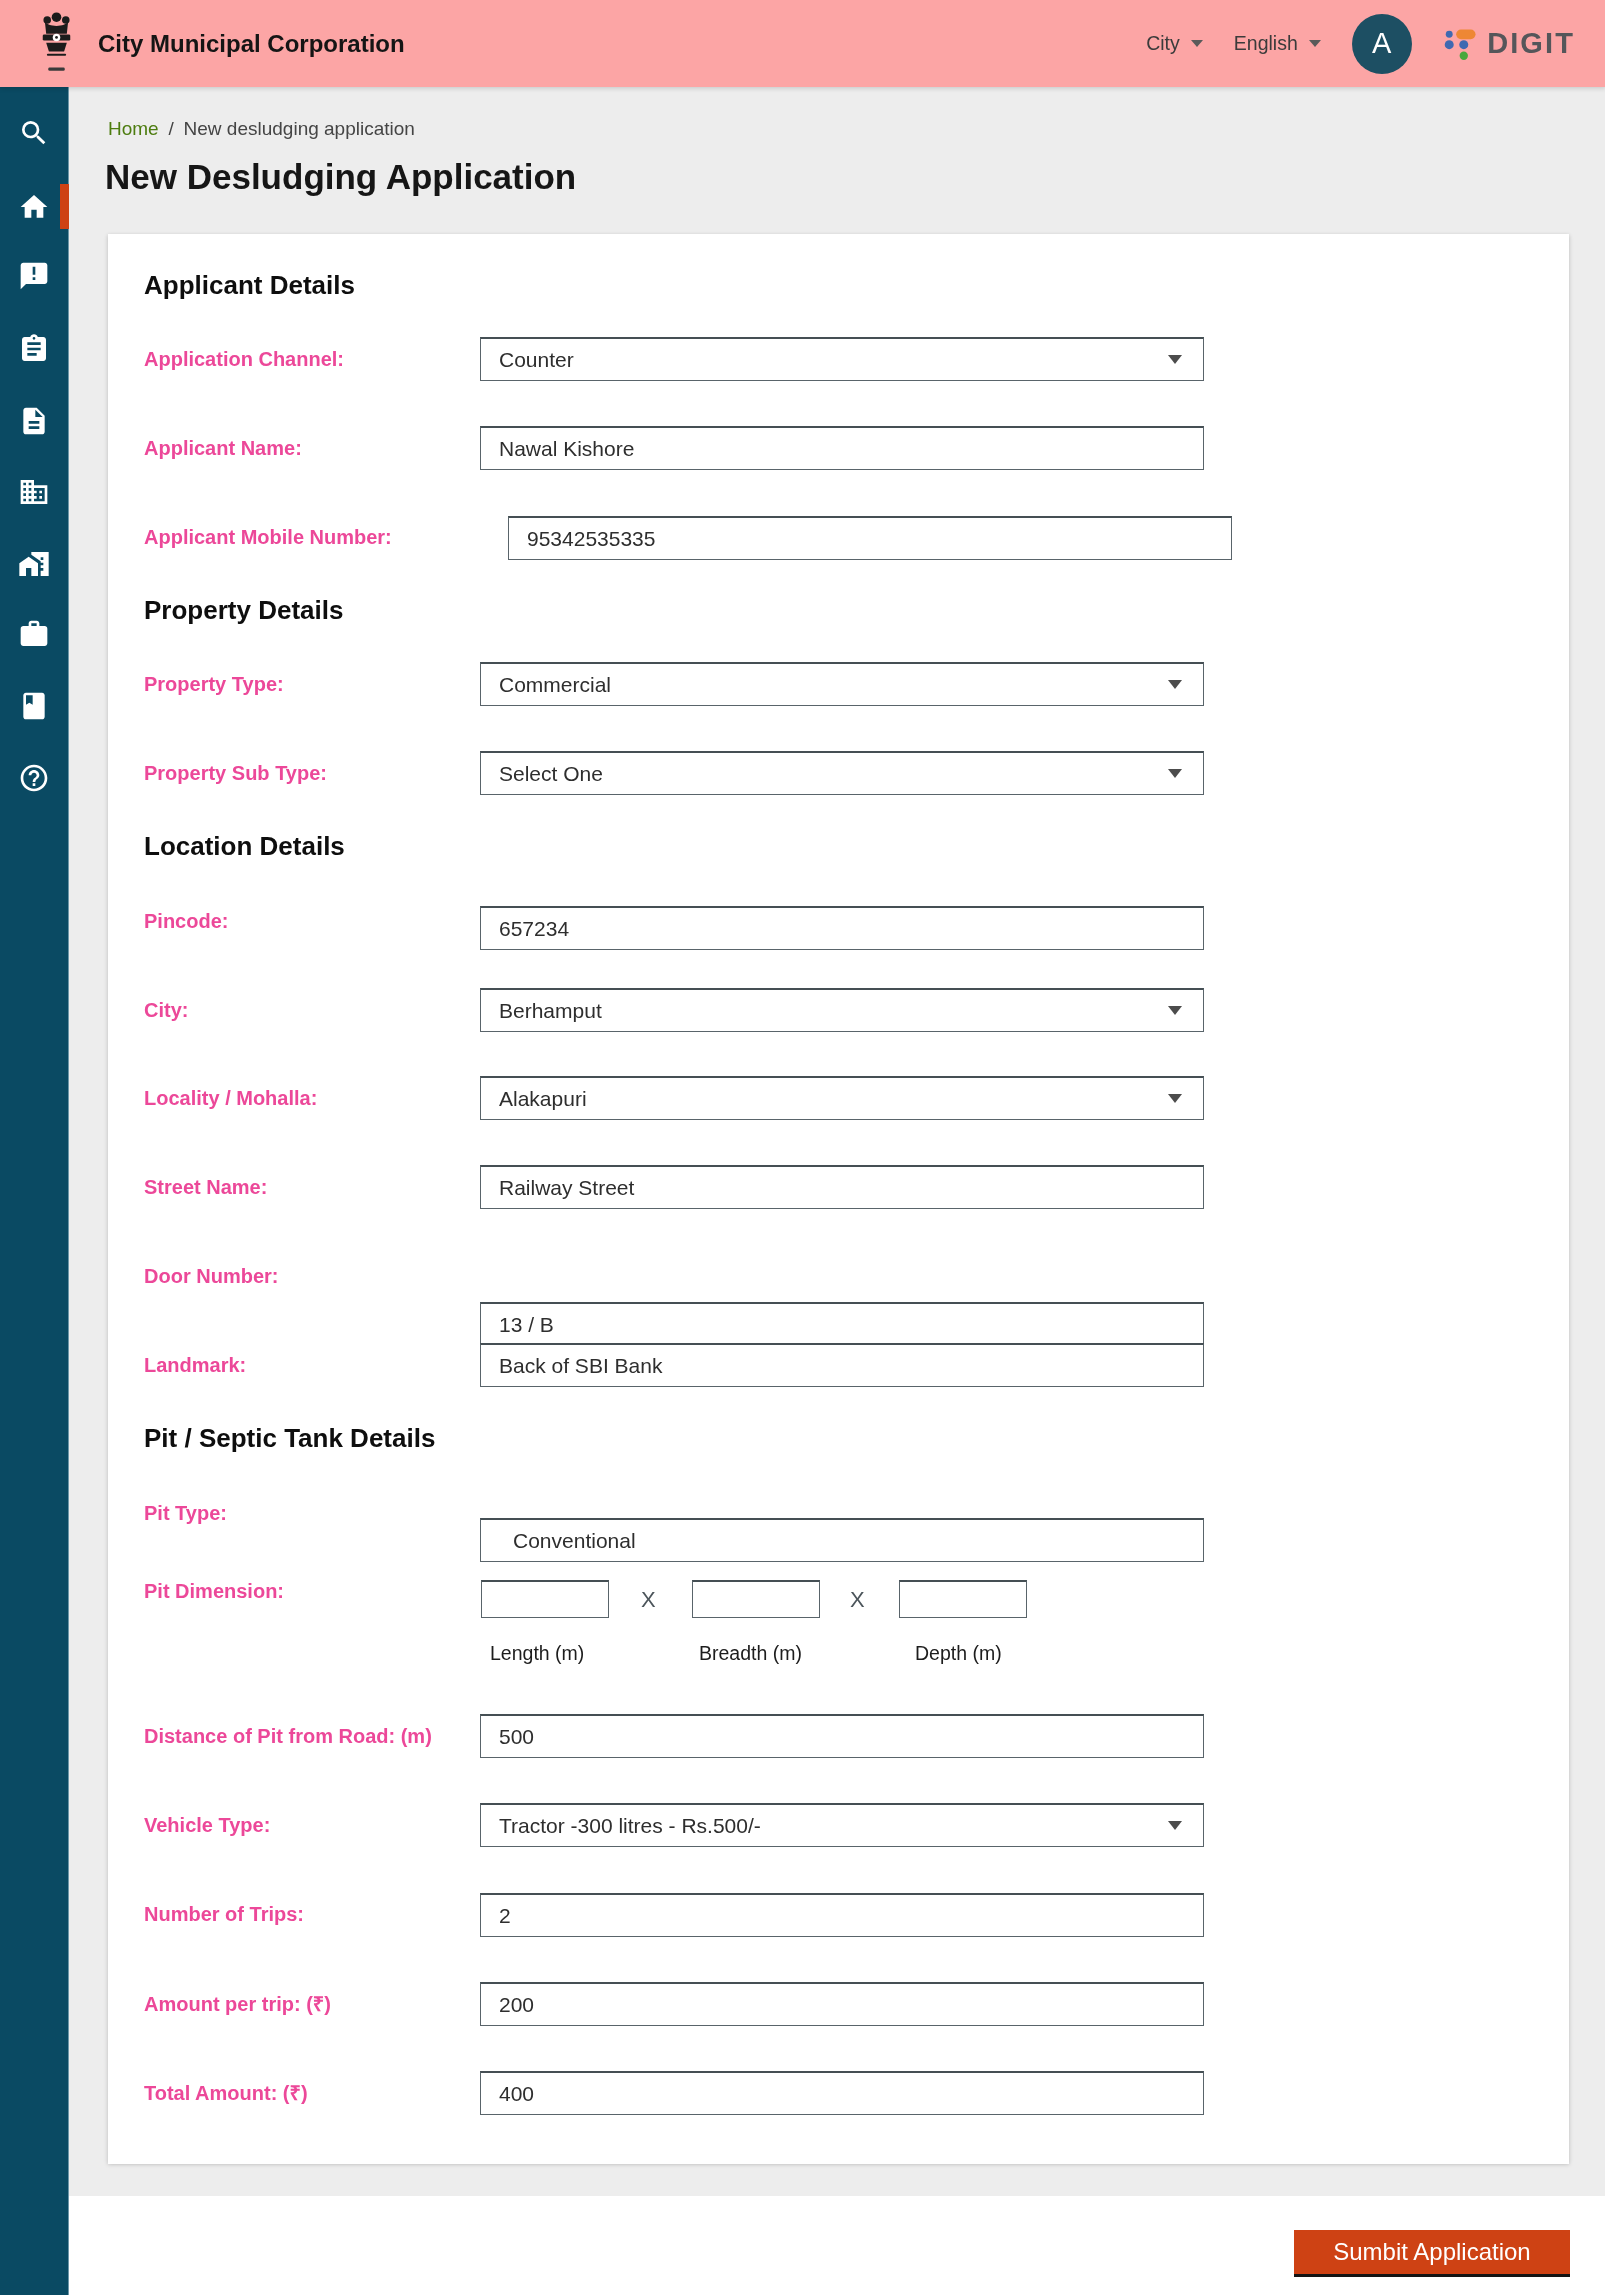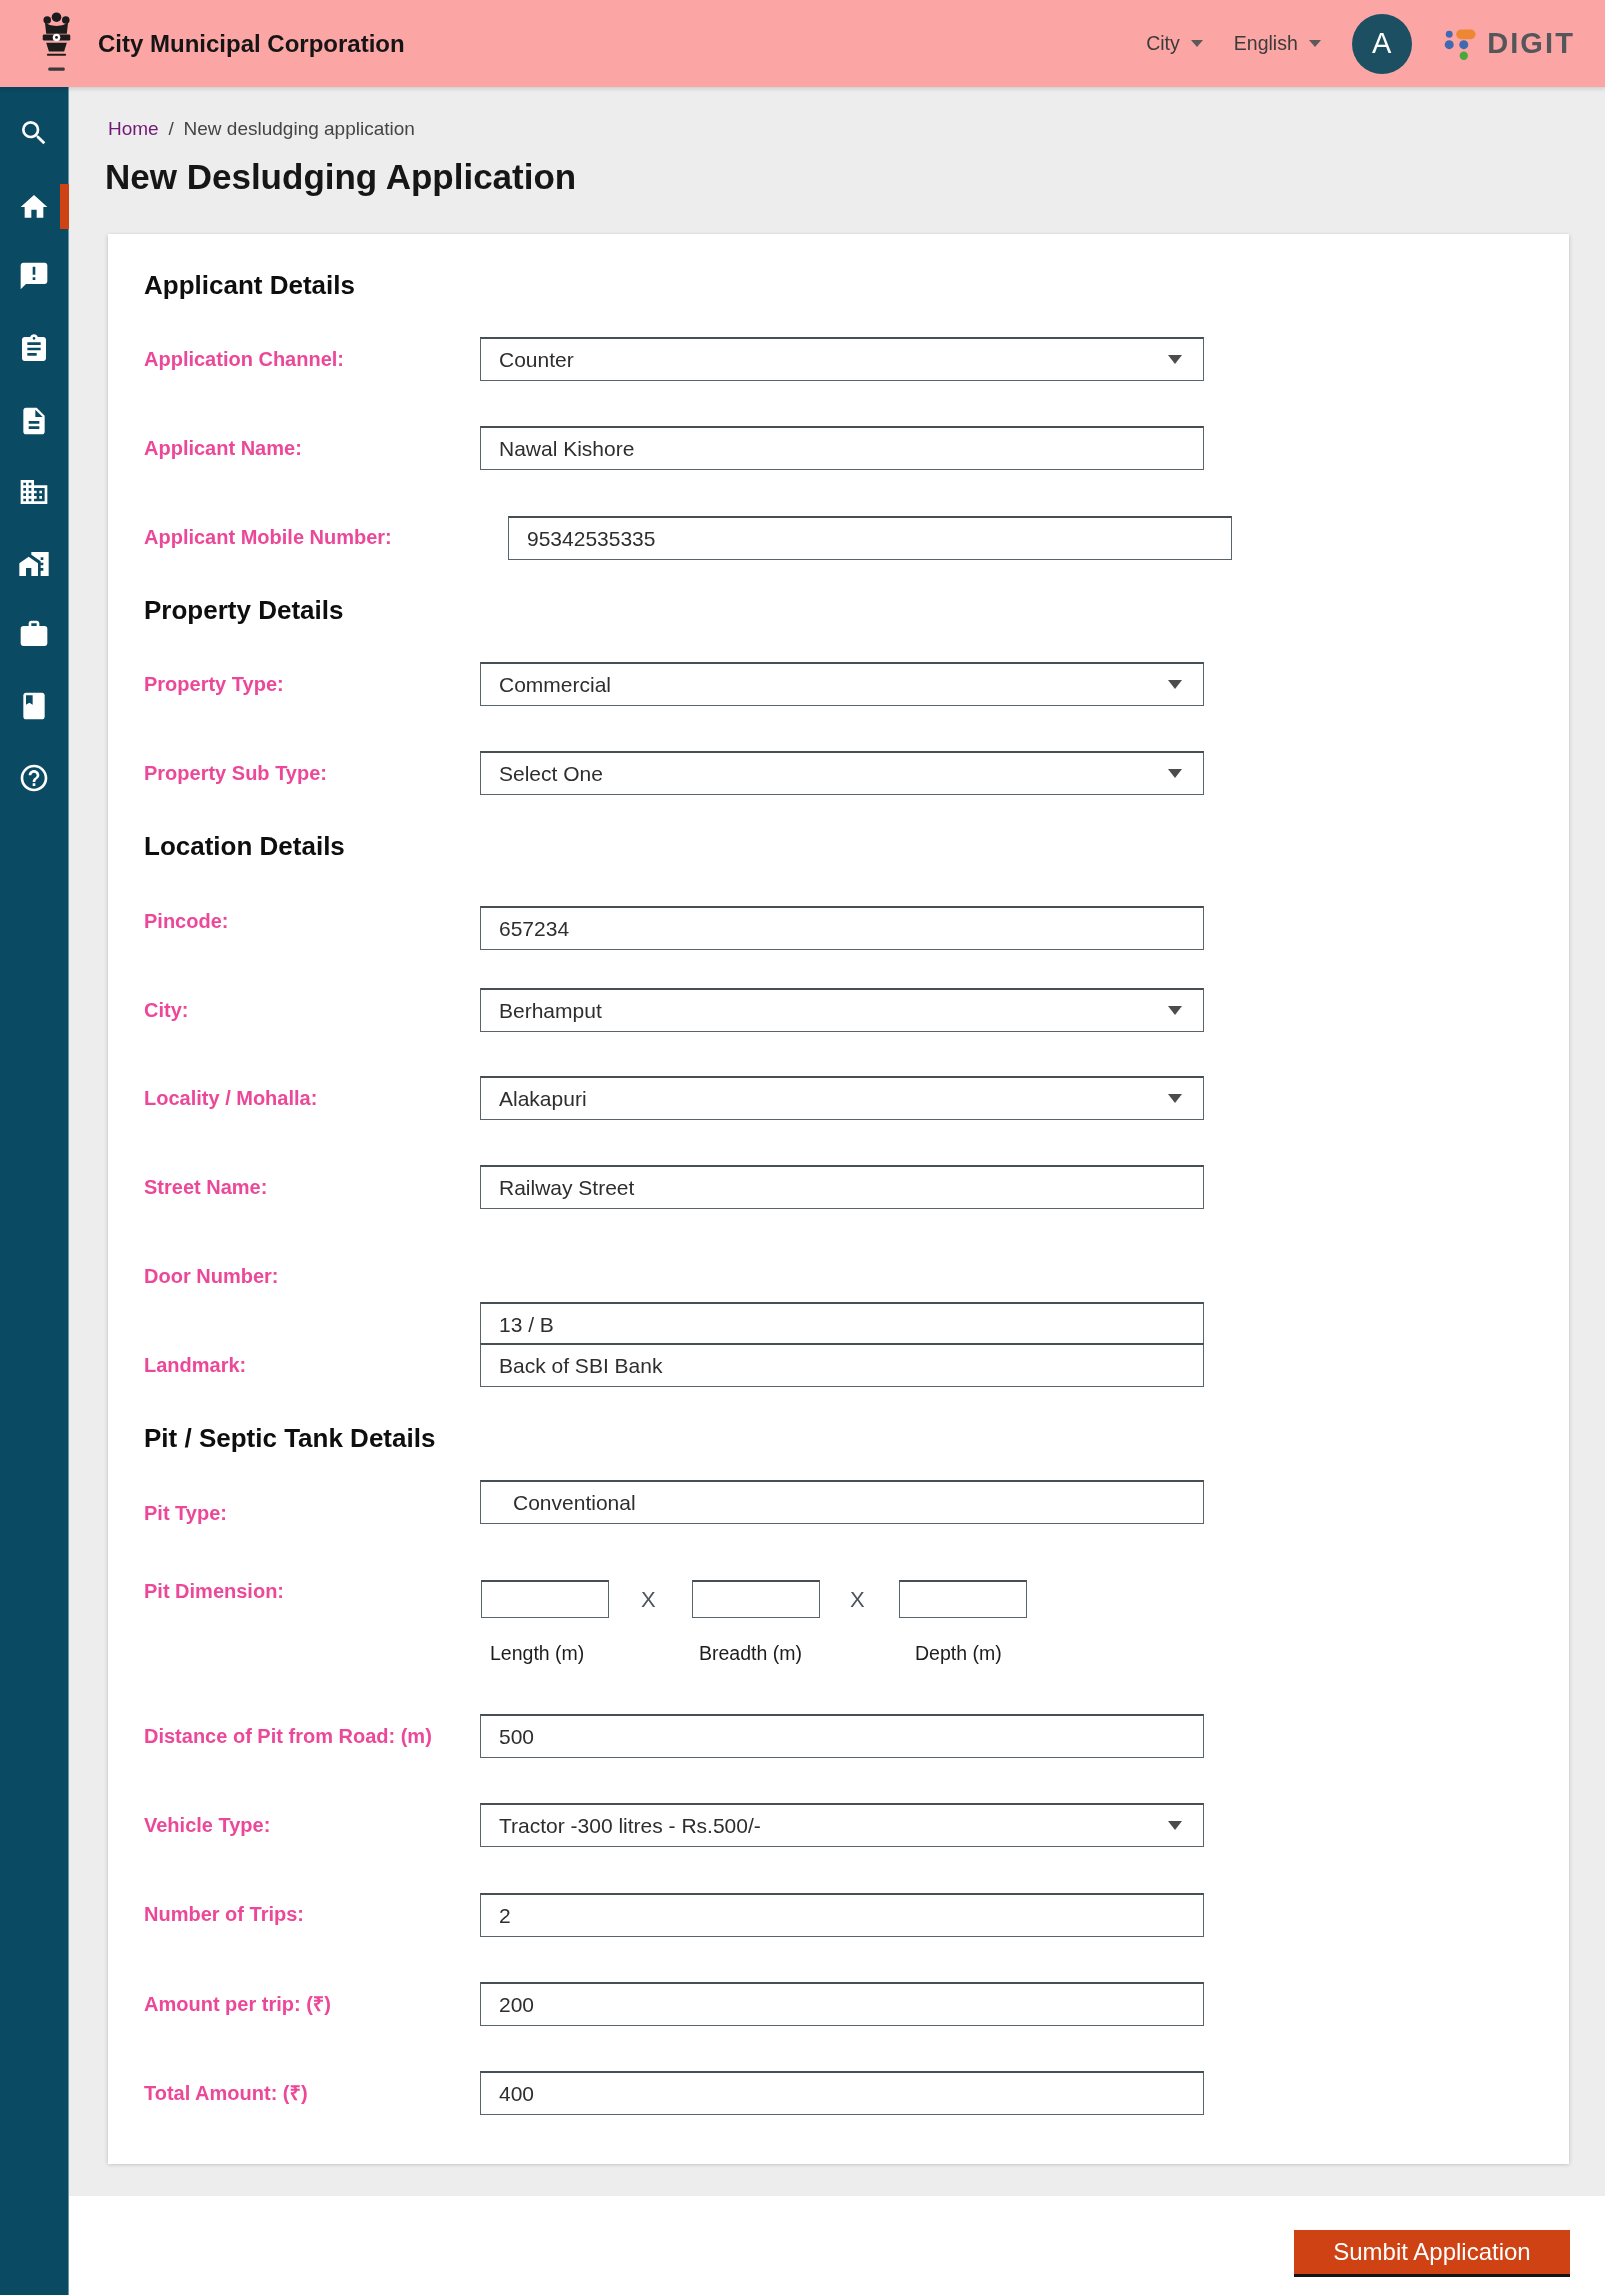--- a/index.html
+++ b/index.html
@@ -25,21 +25,21 @@
   .sidebar{position:absolute;left:0;top:87px;width:69px;height:2208px;background:#0a4a63;
            border-right:1.4px solid rgba(189,214,225,.55);box-sizing:border-box;z-index:6}
   .side-item{position:absolute;left:0;width:68px;height:49px;display:flex;align-items:center;
              justify-content:center;cursor:pointer}
   .sicon{width:32px;height:32px;fill:#fff}
   .active-bar{position:absolute;right:-1.4px;width:9.8px;height:45px;background:#CE4214}
 
   
   .main{position:absolute;left:69px;top:87px;width:1537px;height:2109px;background:#ededed}
   .breadcrumb{position:absolute;left:39px;top:31px;font-size:19px;color:#454545;display:flex;gap:9.8px}
-  .bc-home{color:#701a75;cursor:pointer}
+  .bc-home{color:#4d7c0f;cursor:pointer}
   .page-title{position:absolute;left:36px;top:70px;font-size:35px;font-weight:700;color:#161616}
 
   
   .card{position:absolute;left:39px;top:147px;width:1461px;height:1930px;background:#fff;
         box-shadow:0 1.4px 4.2px rgba(0,0,0,.22)}
   .sec{position:absolute;left:36px;font-size:26px;font-weight:700;color:#0e0e0e;white-space:nowrap}
   .lbl{position:absolute;left:36px;width:328px;font-size:20px;font-weight:700;color:#ec4899;line-height:24px}
   .tin{position:absolute;left:372px;width:724px;height:44px;box-sizing:border-box;background:#fff;
        border:1.4px solid #59646a;border-top:2.1px solid #454f54;font-family:inherit;font-size:21px;
        color:#2e2e2e;padding:0 28px 0 18px;outline:none}
@@ -222,21 +222,21 @@
 
     <div class="lbl" style="top:1030px">Door Number:</div>
     <input class="tin" style="top: 1052px; margin-top: 16px;" value="13 / B">
 
     <div class="lbl" style="top:1119px">Landmark:</div>
     <input class="tin" style="top: 1109px;" value="Back of SBI Bank">
 
     <div class="sec" style="top:1189px">Pit / Septic Tank Details</div>
 
     <div class="lbl" style="top:1267px">Pit Type:</div>
-    <input class="tin" style="top: 1246px; padding-left: 32px;" value="Conventional">
+    <input class="tin" style="top: 1284px; padding-left: 32px;" value="Conventional">
 
     <div class="lbl" style="top:1345px">Pit Dimension:</div>
     <input class="dim-in" style="top: 1346px; left: 373px;" value="">
     <span class="dim-x" style="top:1353px;left:533px">X</span>
     <input class="dim-in" style="top: 1346px; left: 584px;" value="">
     <span class="dim-x" style="top:1353px;left:742px">X</span>
     <input class="dim-in" style="top: 1346px; left: 791px;" value="">
     <span class="dim-lb" style="top:1408px;left:382px">Length (m)</span>
     <span class="dim-lb" style="top:1408px;left:591px">Breadth (m)</span>
     <span class="dim-lb" style="top:1408px;left:807px">Depth (m)</span>

